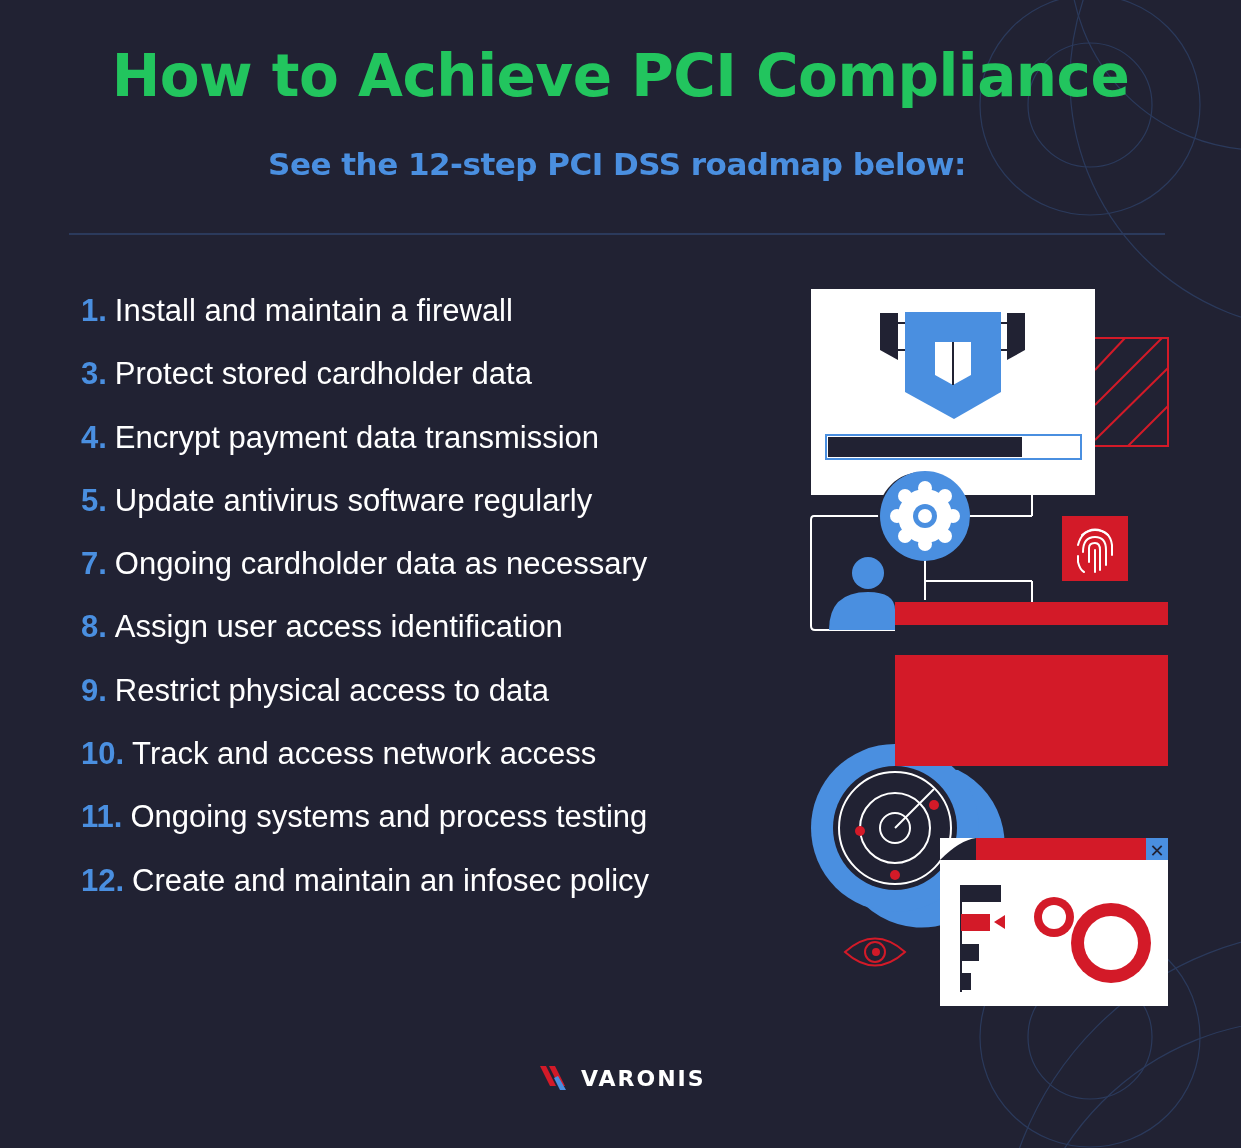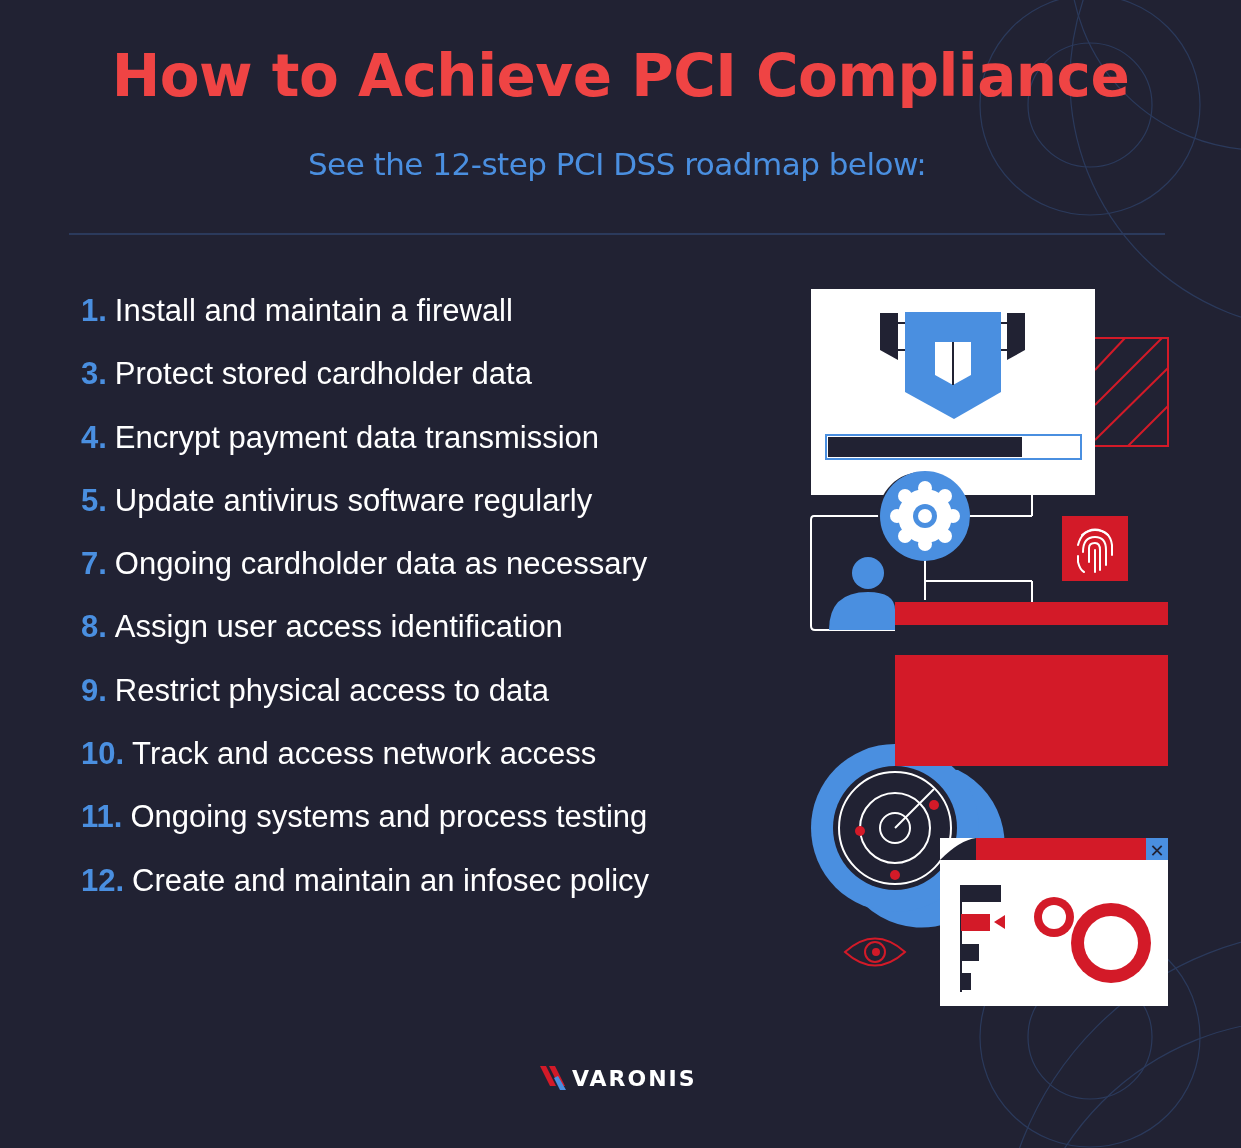--- a/index.html
+++ b/index.html
@@ -4,41 +4,41 @@
 <style>
   html, body { margin:0; padding:0; }
   body {
     width:1241px; height:1148px; position:relative; overflow:hidden;
     background:#212233;
     font-family:"Liberation Sans", sans-serif;
   }
   .bg-deco { position:absolute; left:0; top:0; }
   .title {
     position:absolute; left:0; width:1241px; top:42px; text-align:center;
-    color:#ef4444; font-weight:bold; font-size:58px; letter-spacing:-0.5px;
+    color:#22c55e; font-weight:bold; font-size:58px; letter-spacing:-0.5px;
     font-family:"DejaVu Sans", sans-serif;
   }
   .subtitle {
     position:absolute; left:0; width:1234px; top:146px; text-align:center;
-    color:#4a8fe0; font-weight:normal; font-size:31px;
+    color:#4a8fe0; font-weight:bold; font-size:31px;
     font-family:"DejaVu Sans", sans-serif; letter-spacing:-0.5px;
   }
   .divider {
     position:absolute; left:69px; top:233px; width:1096px; height:2px; background:#2b3a5c;
   }
   .steps { position:absolute; left:73px; top:280px; margin:8px; padding:0; list-style:none; }
   .step {
     height:63.3px; line-height:46px; font-size:31px; color:#ffffff; white-space:nowrap;
     font-family:"Liberation Sans", sans-serif;
   }
   .step .num { color:#4a8fe0; font-weight:bold; margin-right:8px; }
   .illus { position:absolute; left:800px; top:280px; }
   .logo { position:absolute; left:538px; top:1064px; display:flex; align-items:center; }
   .logo-text {
-    color:#ffffff; font-size:22px; letter-spacing:2px; margin-left:0;
+    color:#ffffff; font-size:22px; letter-spacing:2px; margin-left:9px;
     font-family:"DejaVu Sans", sans-serif; font-weight:bold;
   }
 </style>
 </head>
 <body>
 
 <svg class="bg-deco" width="1241" height="1148">
   <g fill="none" stroke="#2b3a5c" stroke-width="1.2">
     <circle cx="1090" cy="105" r="62"></circle>
     <circle cx="1090" cy="105" r="110"></circle>

